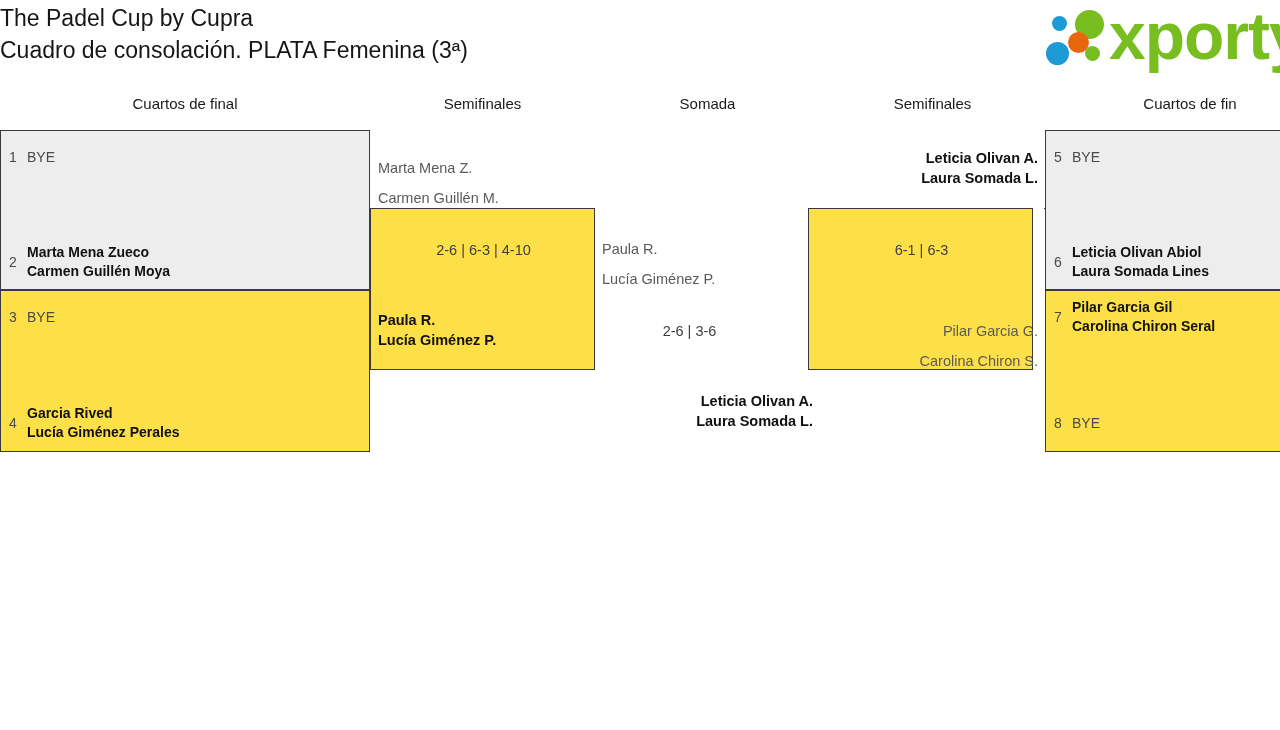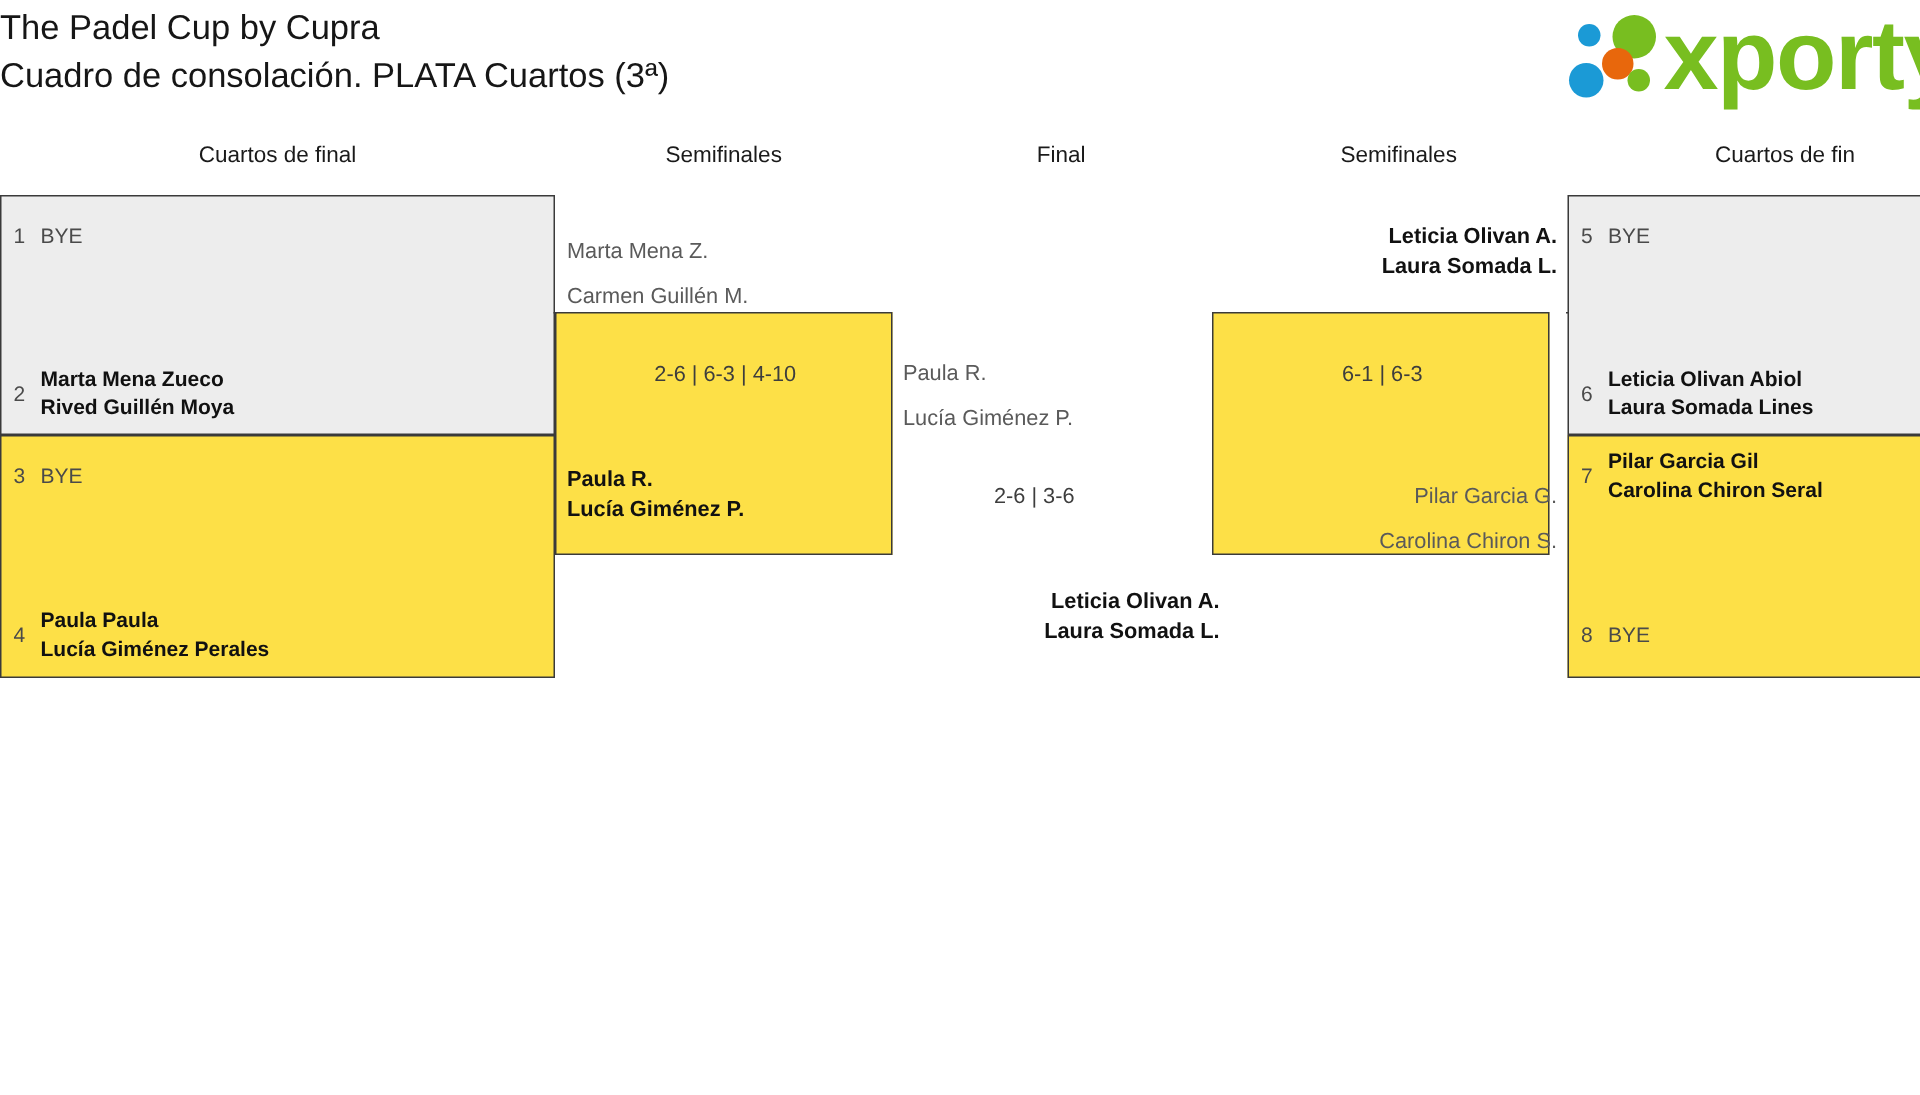--- a/index.html
+++ b/index.html
@@ -55,67 +55,67 @@
 
   .connector{position:absolute;background:#3a3a3a;}
 </style>
 </head>
 <body>
 
 <div id="header">
 
   <div id="title-block">
     <div class="title-line">The Padel Cup by Cupra</div>
-    <div class="title-line">Cuadro de consolación. PLATA Cuartos (3ª)</div>
+    <div class="title-line">Cuadro de consolación. PLATA Femenina (3ª)</div>
   </div>
 
   <div id="logo">
 
     <span class="dot" style="left:6px;top:10px;width:15px;height:15px;background:#1b9ad6;"></span>
     <span class="dot" style="left:29px;top:4px;width:29px;height:29px;background:#78be20;"></span>
     <span class="dot" style="left:22px;top:26px;width:21px;height:21px;background:#e8670c;"></span>
     <span class="dot" style="left:0px;top:36px;width:23px;height:23px;background:#1b9ad6;"></span>
     <span class="dot" style="left:39px;top:40px;width:15px;height:15px;background:#78be20;"></span>
     <span style="position:absolute;left:63px;top:-1px;font-size:66px;line-height:62px;font-weight:700;color:#78be20;letter-spacing:-1px;">xporty</span>
   </div>
 </div>
 
 <div class="round-header" style="left:0px;width:370px;">Cuartos de final</div>
 <div class="round-header" style="left:370px;width:225px;">Semifinales</div>
-<div class="round-header" style="left:595px;width:225px;">Final</div>
+<div class="round-header" style="left:595px;width:225px;">Somada</div>
 <div class="round-header" style="left:820px;width:225px;">Semifinales</div>
 <div class="round-header" style="left:1045px;width:290px;text-align:center;">Cuartos de fin</div>
 
 <div class="mbox shaded" style="left:0px;top:130px;width:370px;height:160px;">
   <div class="slot left-side winner" style="top:0px;height:52px;">
     <span class="seed">1</span>
     <span class="names bye">
       <span class="nm">BYE</span>
     </span>
   </div>
   <div class="slot left-side winner" style="top:105px;height:52px;">
     <span class="seed">2</span>
     <span class="names">
       <span class="nm">Marta Mena Zueco</span>
-      <span class="nm">Rived Guillén Moya</span>
+      <span class="nm">Carmen Guillén Moya</span>
     </span>
   </div>
 </div>
 
 <div class="mbox plain" style="left:0px;top:290px;width:370px;height:162px;">
   <div class="slot left-side winner" style="top:0px;height:52px;">
     <span class="seed">3</span>
     <span class="names bye">
       <span class="nm">BYE</span>
     </span>
   </div>
   <div class="slot left-side winner" style="top:106px;height:52px;">
     <span class="seed">4</span>
     <span class="names">
-      <span class="nm">Paula Paula</span>
+      <span class="nm">Garcia Rived</span>
       <span class="nm">Lucía Giménez Perales</span>
     </span>
   </div>
 </div>
 
 <div class="team-block align-left loser" style="left:378px;top:149px;">
   <span class="nm">Marta Mena Z.</span>
   <span class="nm">Carmen Guillén M.</span>
 </div>
 

